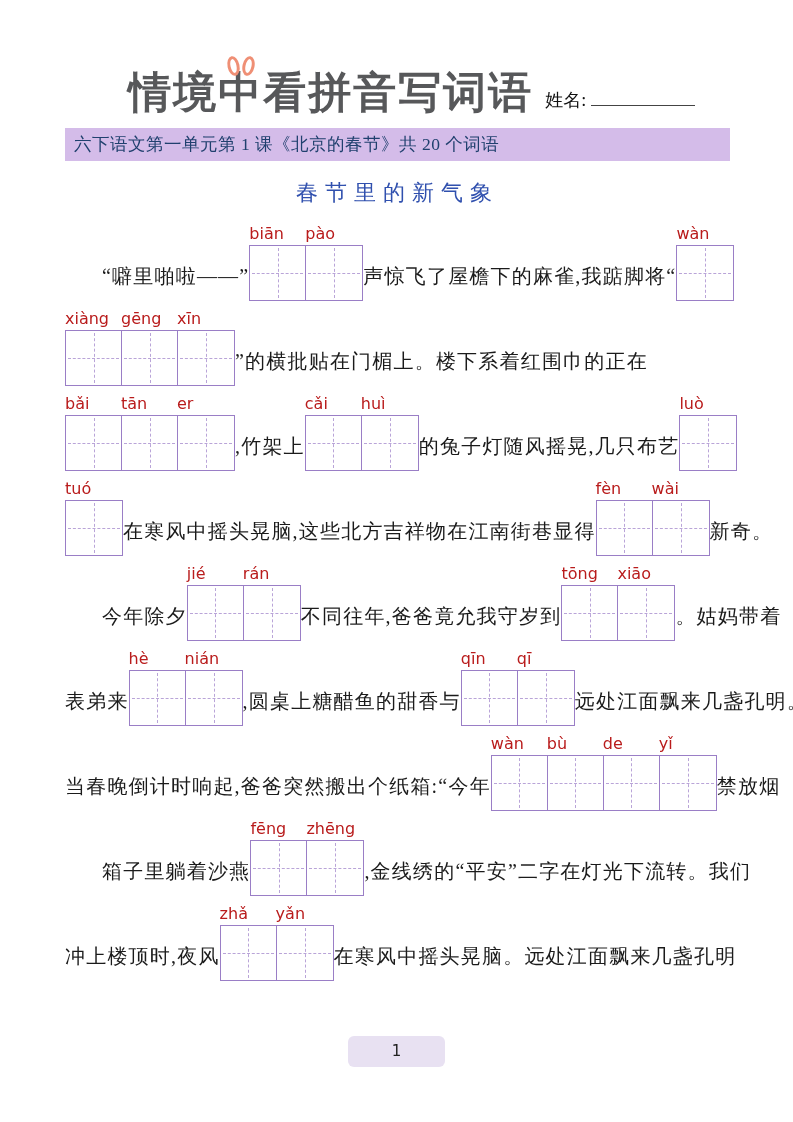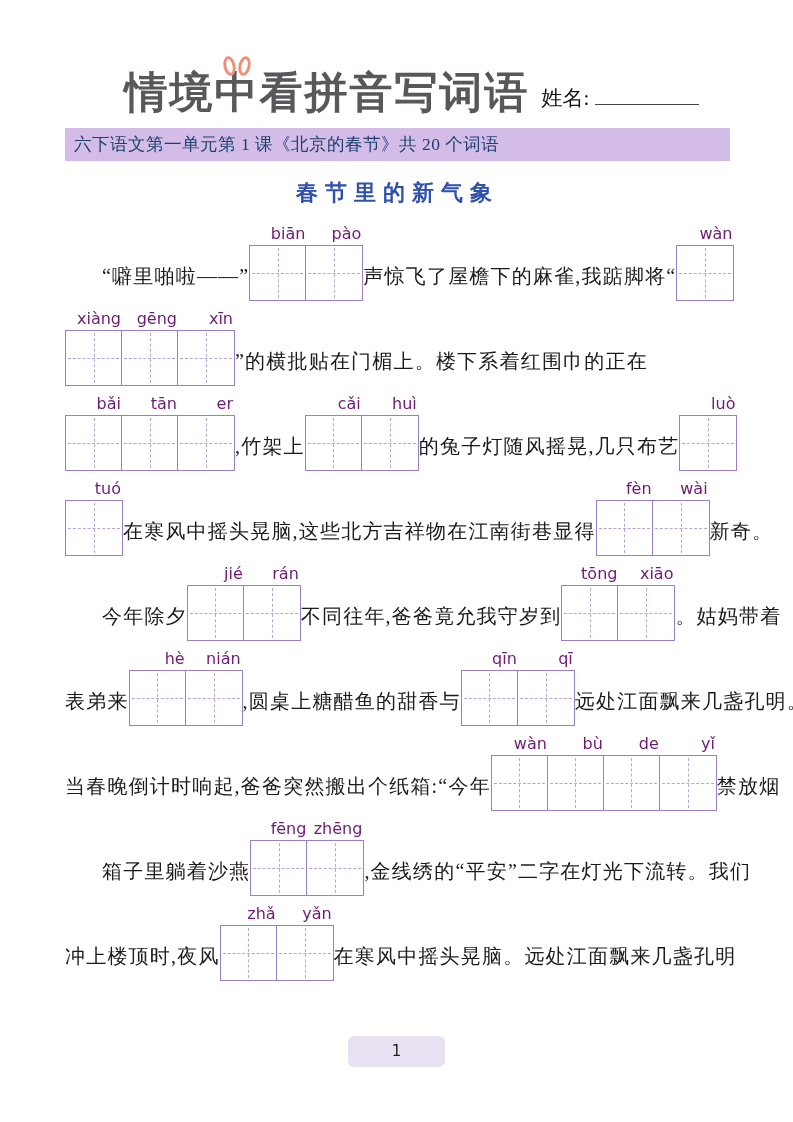--- a/index.html
+++ b/index.html
@@ -26,53 +26,53 @@
     position:absolute; top:-13px; left:50%; transform:translateX(-50%);
     display:flex; gap:3px;
   }
   .ear {
     width:12px; height:20px; border:3.5px solid #ef8f75;
     border-radius:50%; background:#fff;
   }
   .ear.left  { transform:rotate(-12deg); }
   .ear.right { transform:rotate(12deg); }
   .name-area {
-    margin-left:12px; white-space:nowrap; font-size:21px; color:#111;
+    margin-left:12px; white-space:nowrap; font-size:18px; color:#111;
     padding-bottom:4px;
   }
   .name-line {
     display:inline-block; width:104px; border-bottom:1.6px solid #444;
     height:1em; vertical-align:baseline;
   }
 
   
   .banner {
     margin-top:12px; background:#d4bce9; color:#20406e;
     font-size:17.5px; padding:4px 9px 5px; letter-spacing:0.5px;
   }
 
   
   .title {
-    text-align:center; color:#3050ae; font-weight:bold;
+    text-align:center; color:#3050ae; font-weight:normal;
     font-size:22px; letter-spacing:7px; margin:17px 0 8px;
   }
 
   
   .content { margin-top:2px; }
   .line { display:flex; align-items:flex-end; height:85px; }
   .line.text-only { height:52px; }
   .line.indent { padding-left:37px; }
   .seg-text {
     font-size:20px; letter-spacing:1.2px; padding-bottom:13px;
     white-space:nowrap; line-height:1.2;
   }
   .box-group { display:flex; flex-direction:column; flex:0 0 auto; }
   .pinyin-row { display:flex; }
   .pinyin {
-    width:56px; text-align:right; color:#701a75;
+    width:56px; text-align:left; color:#b91c1c;
     font-family:"DejaVu Sans","Liberation Sans",sans-serif;
     font-size:16px; line-height:22px; white-space:nowrap;
   }
   .cells-row { display:flex; border:1.6px solid #9a7ec6; }
   .cell {
     width:56px; height:54px; position:relative;
     border-right:1.4px solid #9a7ec6;
   }
   .cell:last-child { border-right:none; }
   .cell::before {           

